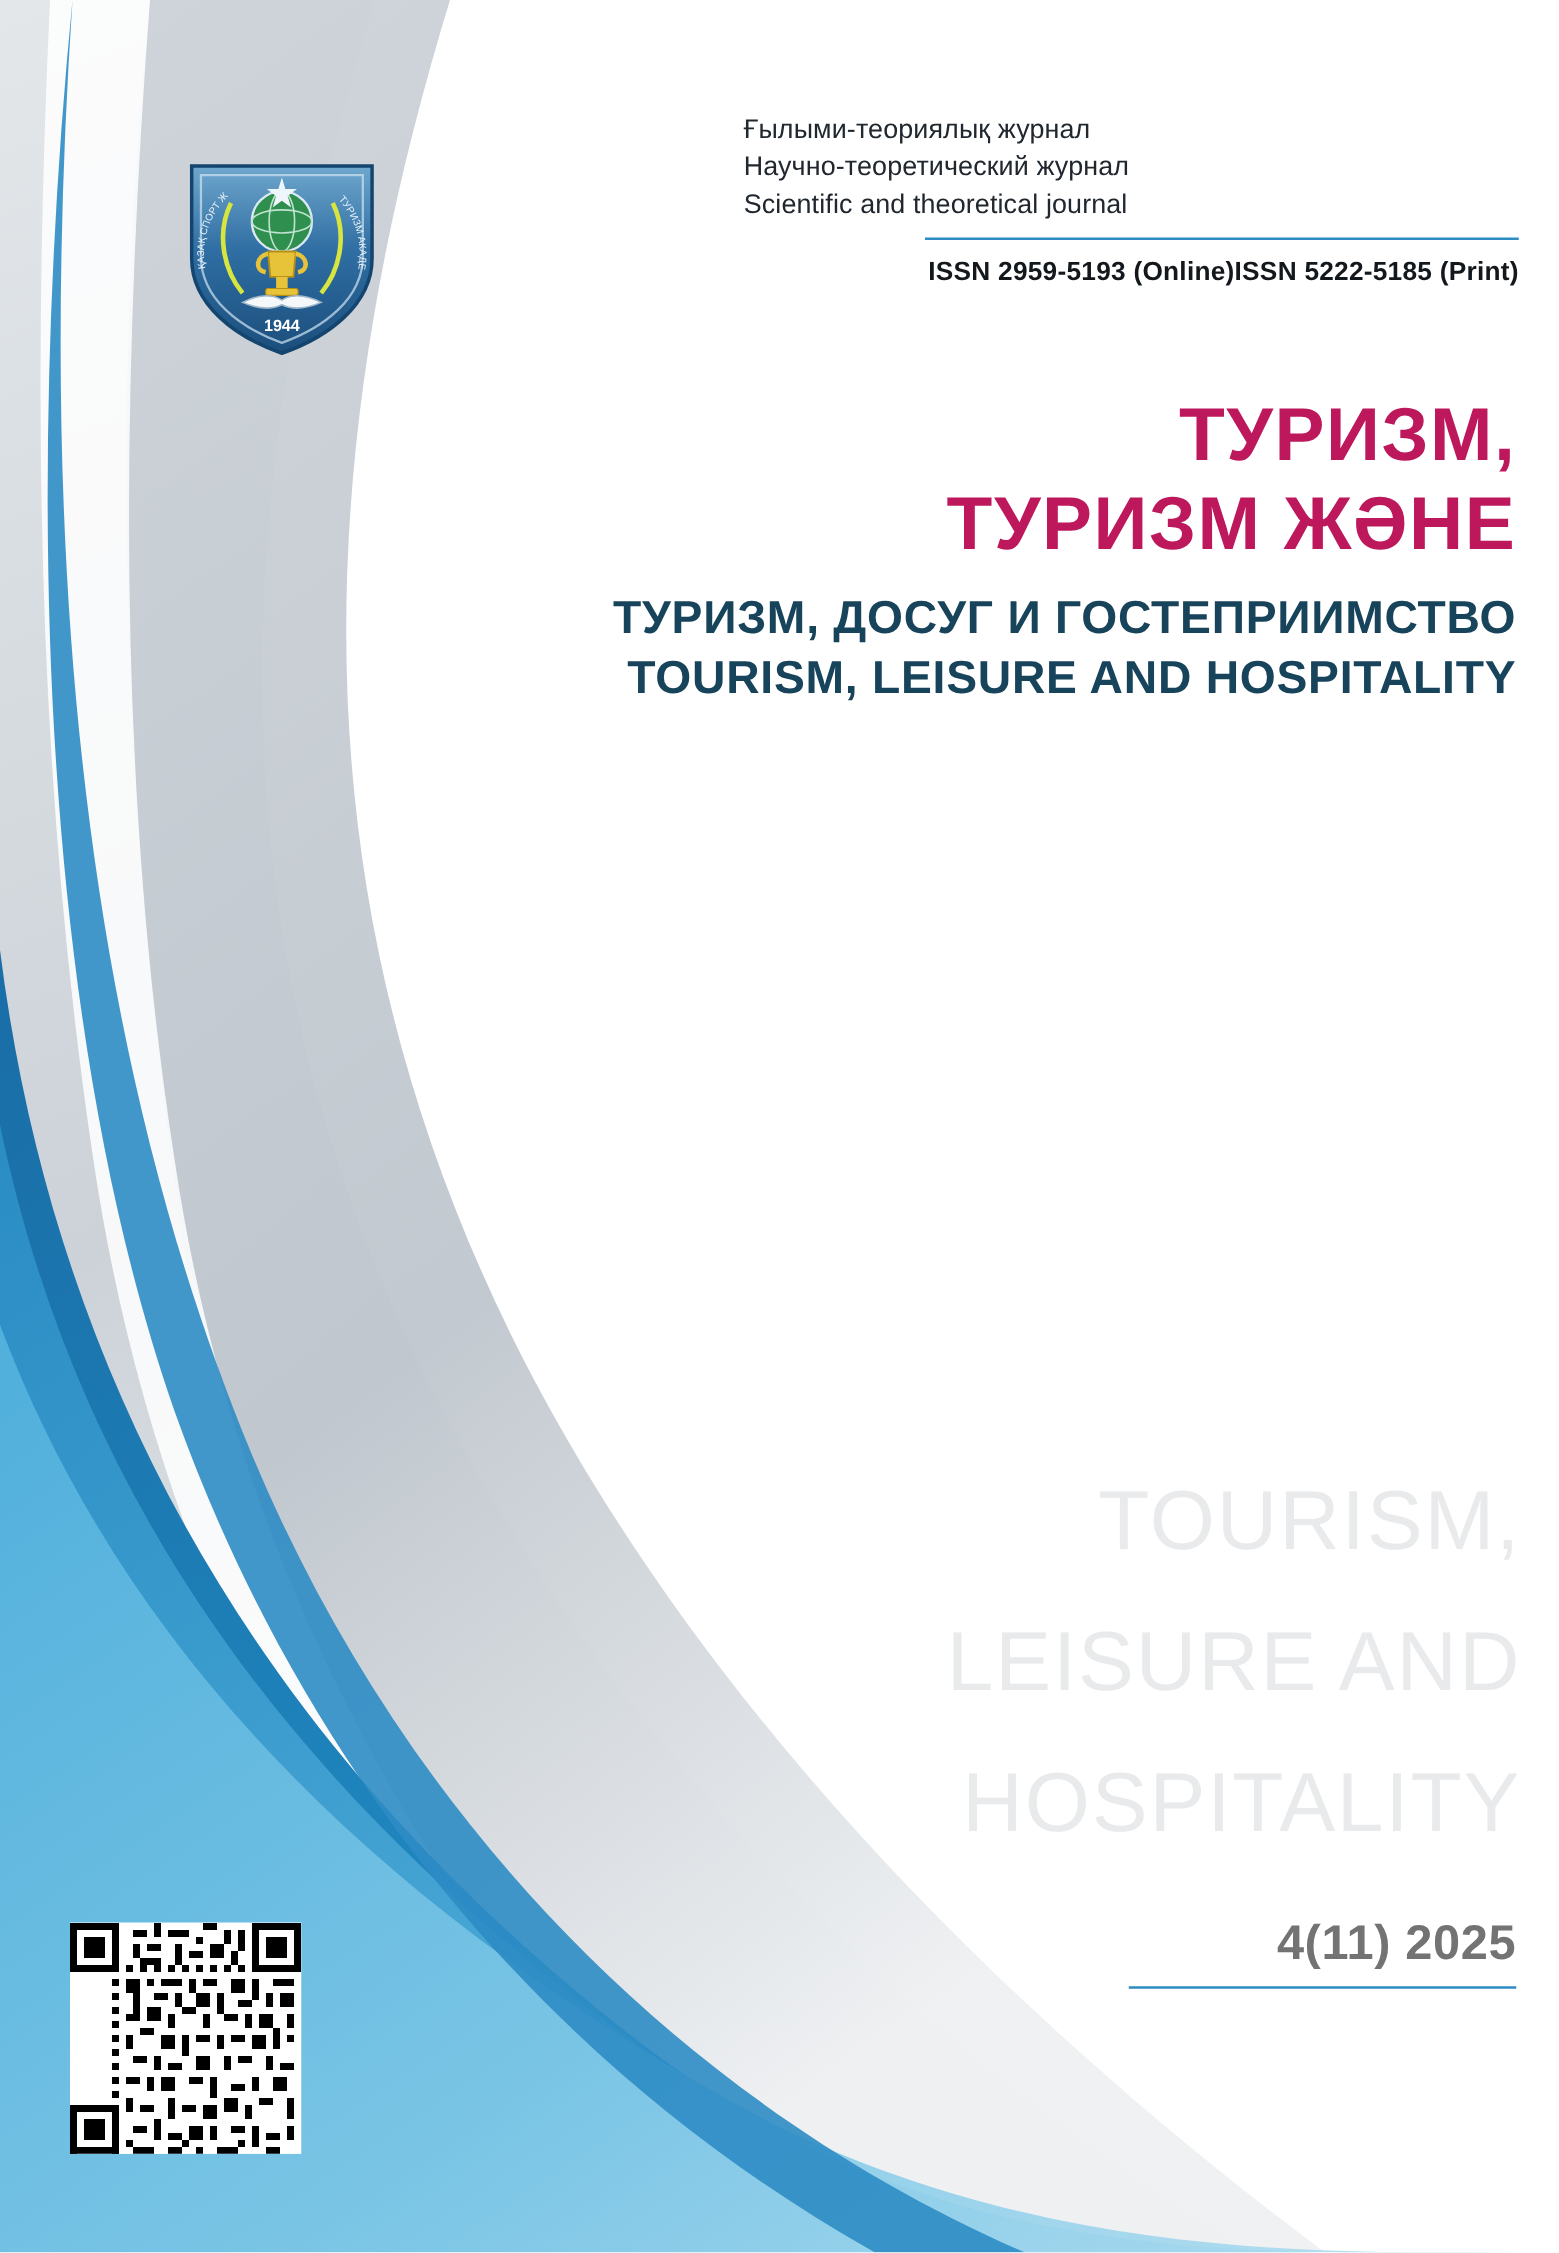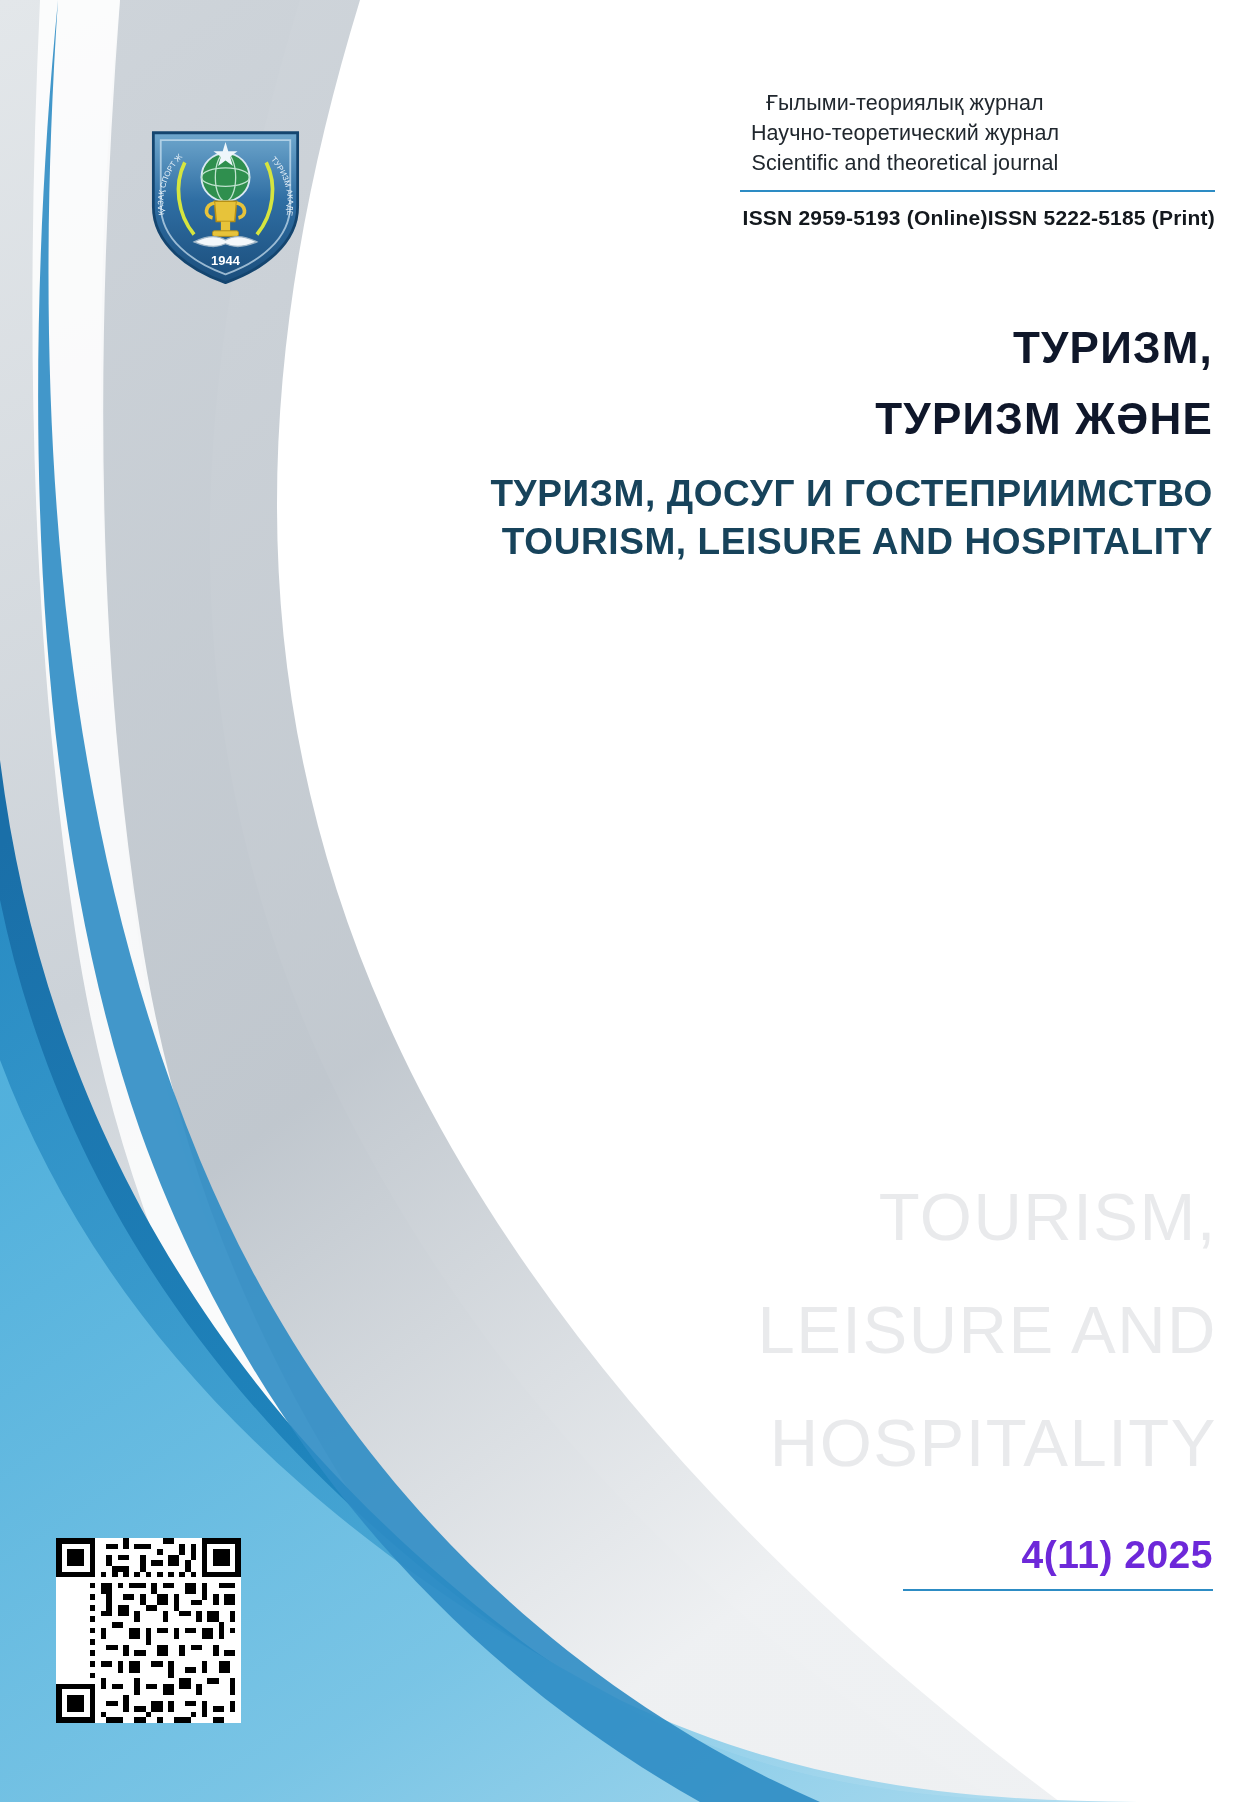--- a/index.html
+++ b/index.html
@@ -42,21 +42,21 @@
     width: 185px;
     height: 185px;
   }
 
   
   .header-block {
     position: absolute;
     right: 32px;
     top: 88px;
     width: 620px;
-    text-align: center;
+    text-align: left;
   }
   .journal-kind {
     color: #20272e;
     font-size: 21.5px;
     line-height: 30px;
     letter-spacing: 0.1px;
   }
   .kind-line {
     display: block;
   }
@@ -77,22 +77,22 @@
 
   
   .titles {
     position: absolute;
     right: 34px;
     top: 312px;
     width: 800px;
     text-align: right;
   }
   .title-kz {
-    color: #0f172a;
-    font-size: 44px;
+    color: #be185d;
+    font-size: 60px;
     font-weight: 700;
     line-height: 71px;
     letter-spacing: 1.2px;
   }
   .title-kz div { display: block; }
   .title-ru {
     margin-top: 16px;
     color: #17435b;
     font-size: 37px;
     font-weight: 700;
@@ -126,21 +126,21 @@
 
   
   .issue {
     position: absolute;
     right: 34px;
     top: 1533px;
     width: 420px;
     text-align: right;
   }
   .issue-text {
-    color: #6d28d9;
+    color: #737373;
     font-size: 39px;
     font-weight: 700;
     letter-spacing: 0.5px;
   }
   .issue-rule {
     margin-top: 12px;
     margin-left: auto;
     width: 310px;
     height: 1.8px;
     background: #2d8cc4;

